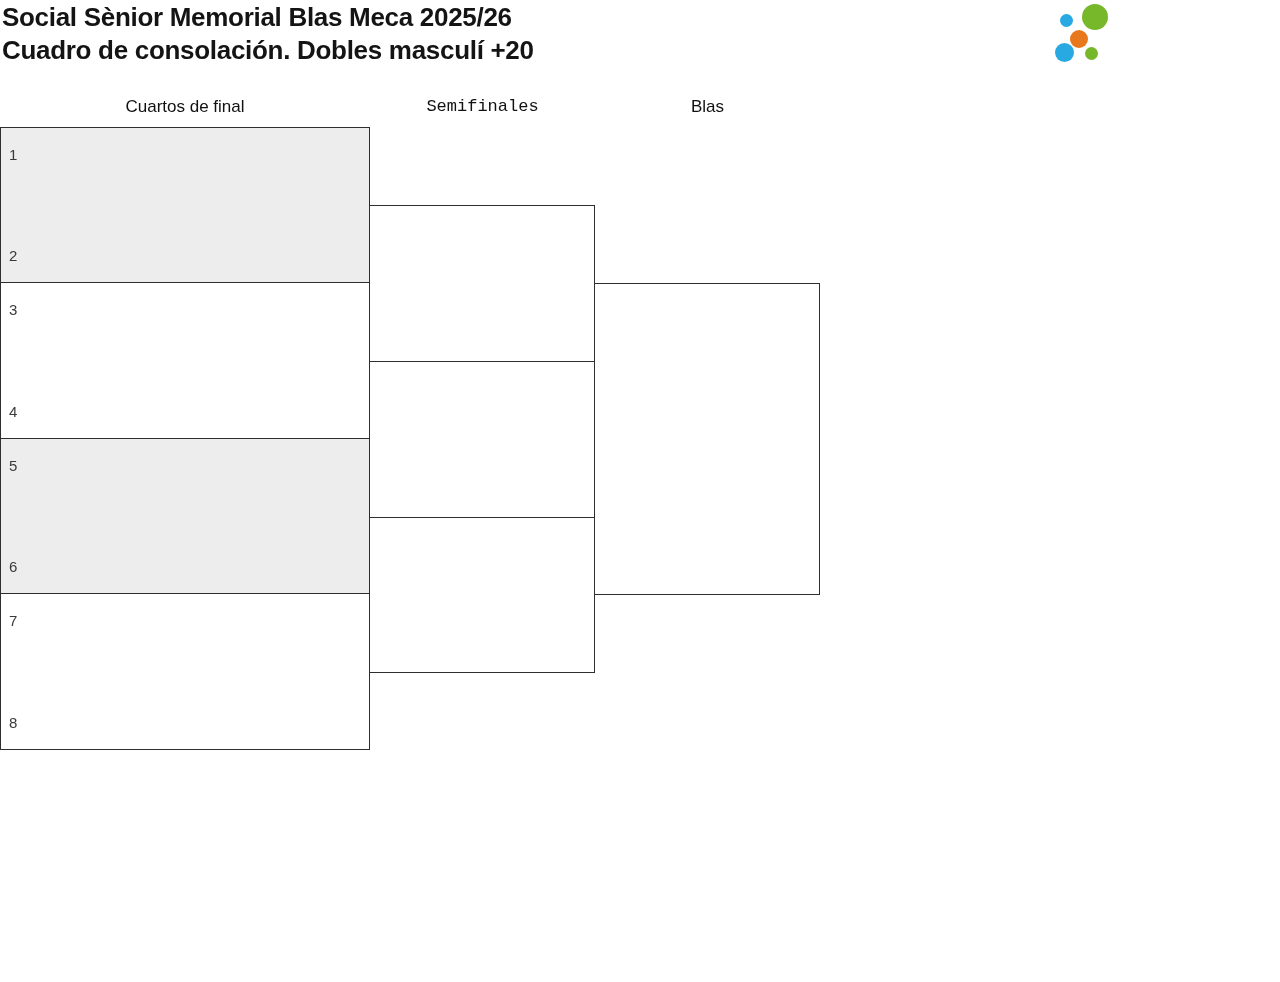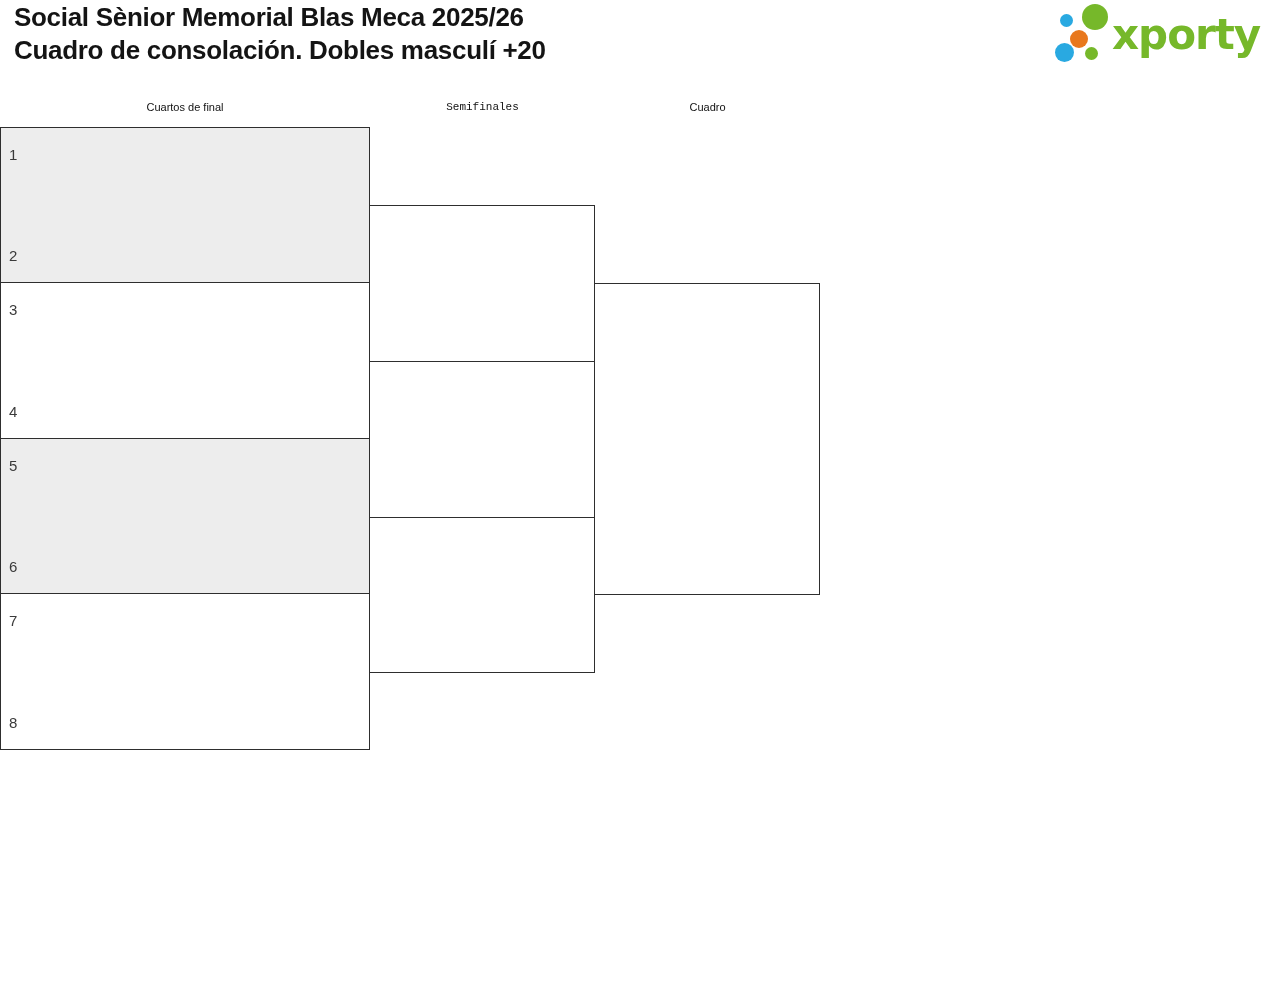--- a/index.html
+++ b/index.html
@@ -18,21 +18,20 @@
     position: absolute;
     inset: 0;
   }
 
   
   .title-block {
     position: absolute;
     left: 2px;
     top: 1px;
     color: #141414;
-    margin-left: 12px;
   }
   .title-line {
     font-size: 26px;
     font-weight: 600;
     line-height: 33px;
     letter-spacing: -0.3px;
     white-space: nowrap;
   }
 
   
@@ -62,21 +61,21 @@
     font-weight: bold;
     line-height: 50px;
     letter-spacing: -1px;
     color: #76b82a;
   }
 
   
   .round-header {
     position: absolute;
     top: 99px;
-    font-size: 11px;
+    font-size: 17px;
     font-weight: 500;
     line-height: 16px;
     color: #111111;
     text-align: center;
   }
   .rh-qf { left: 0;     width: 370px; }
   .rh-sf { left: 370px; width: 225px; font-family: Liberation Mono, monospace; }
   .rh-f  { left: 595px; width: 225px; }
 
   
@@ -119,26 +118,25 @@
     <div class="title-line">Social Sènior Memorial Blas Meca 2025/26</div>
     <div class="title-line">Cuadro de consolación. Dobles masculí +20</div>
   </div>
 
   <div class="logo">
     <span class="dot dot-blue-small"></span>
     <span class="dot dot-green-large"></span>
     <span class="dot dot-orange"></span>
     <span class="dot dot-blue-large"></span>
     <span class="dot dot-green-small"></span>
-    <span class="wordmark">xporty</span>
   </div>
 
   <div class="round-header rh-qf">Cuartos de final</div>
   <div class="round-header rh-sf">Semifinales</div>
-  <div class="round-header rh-f">Cuadro</div>
+  <div class="round-header rh-f">Blas</div>
 
   <div class="match qf qf1 shaded">
     <span class="seed seed-top">1</span>
     <span class="seed seed-bottom">2</span>
   </div>
 
   <div class="match qf qf2">
     <span class="seed seed-top">3</span>
     <span class="seed seed-bottom">4</span>
   </div>

